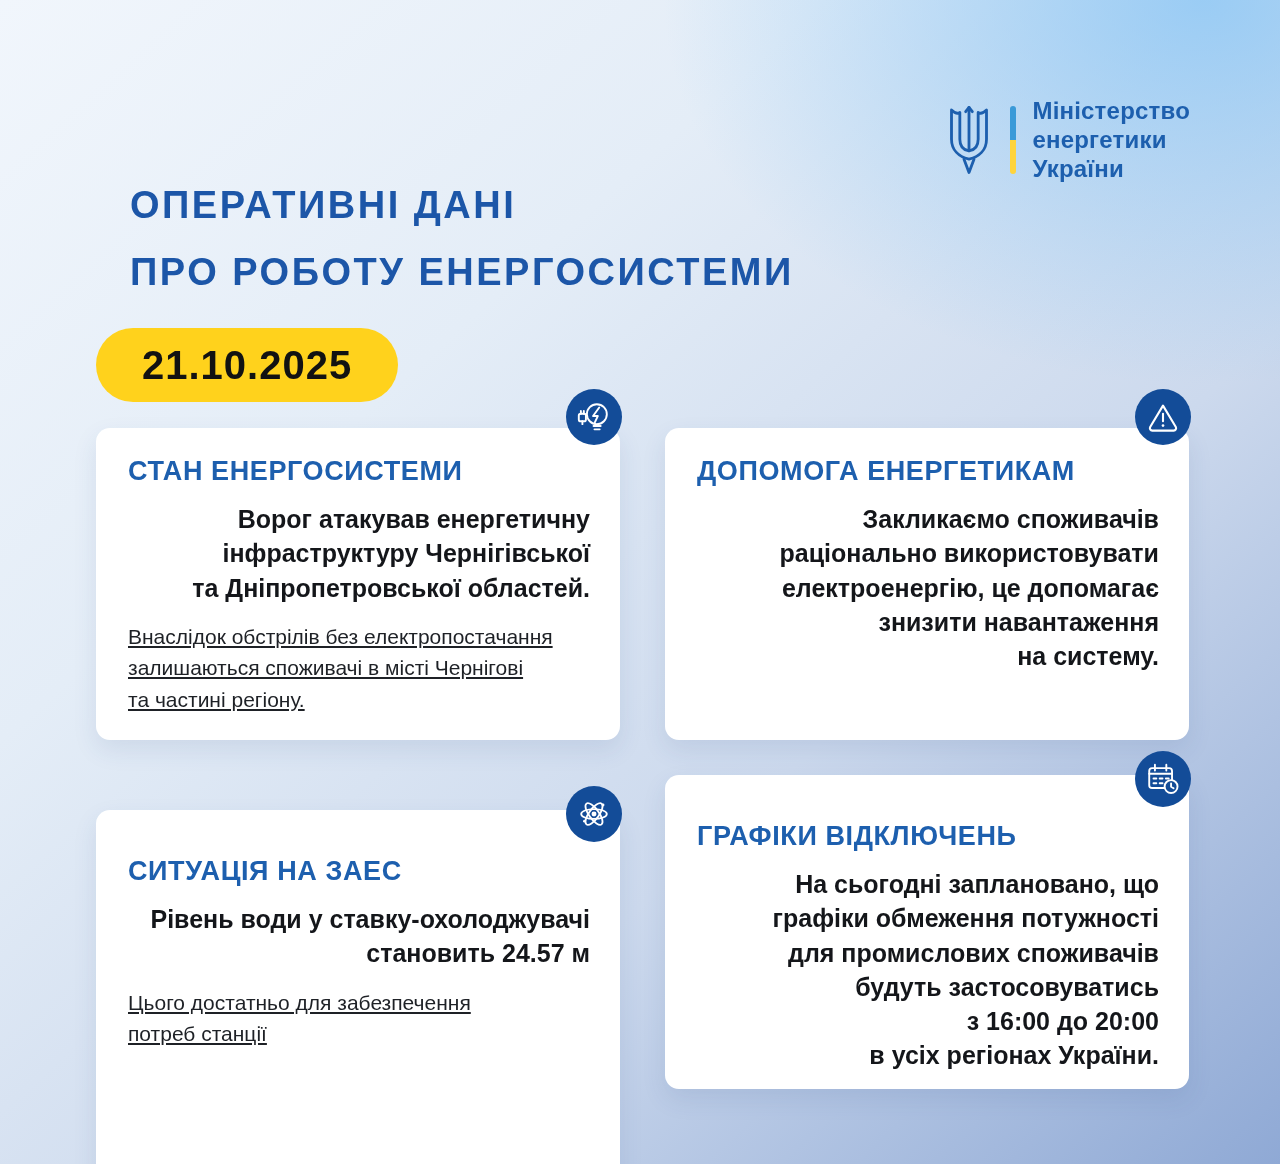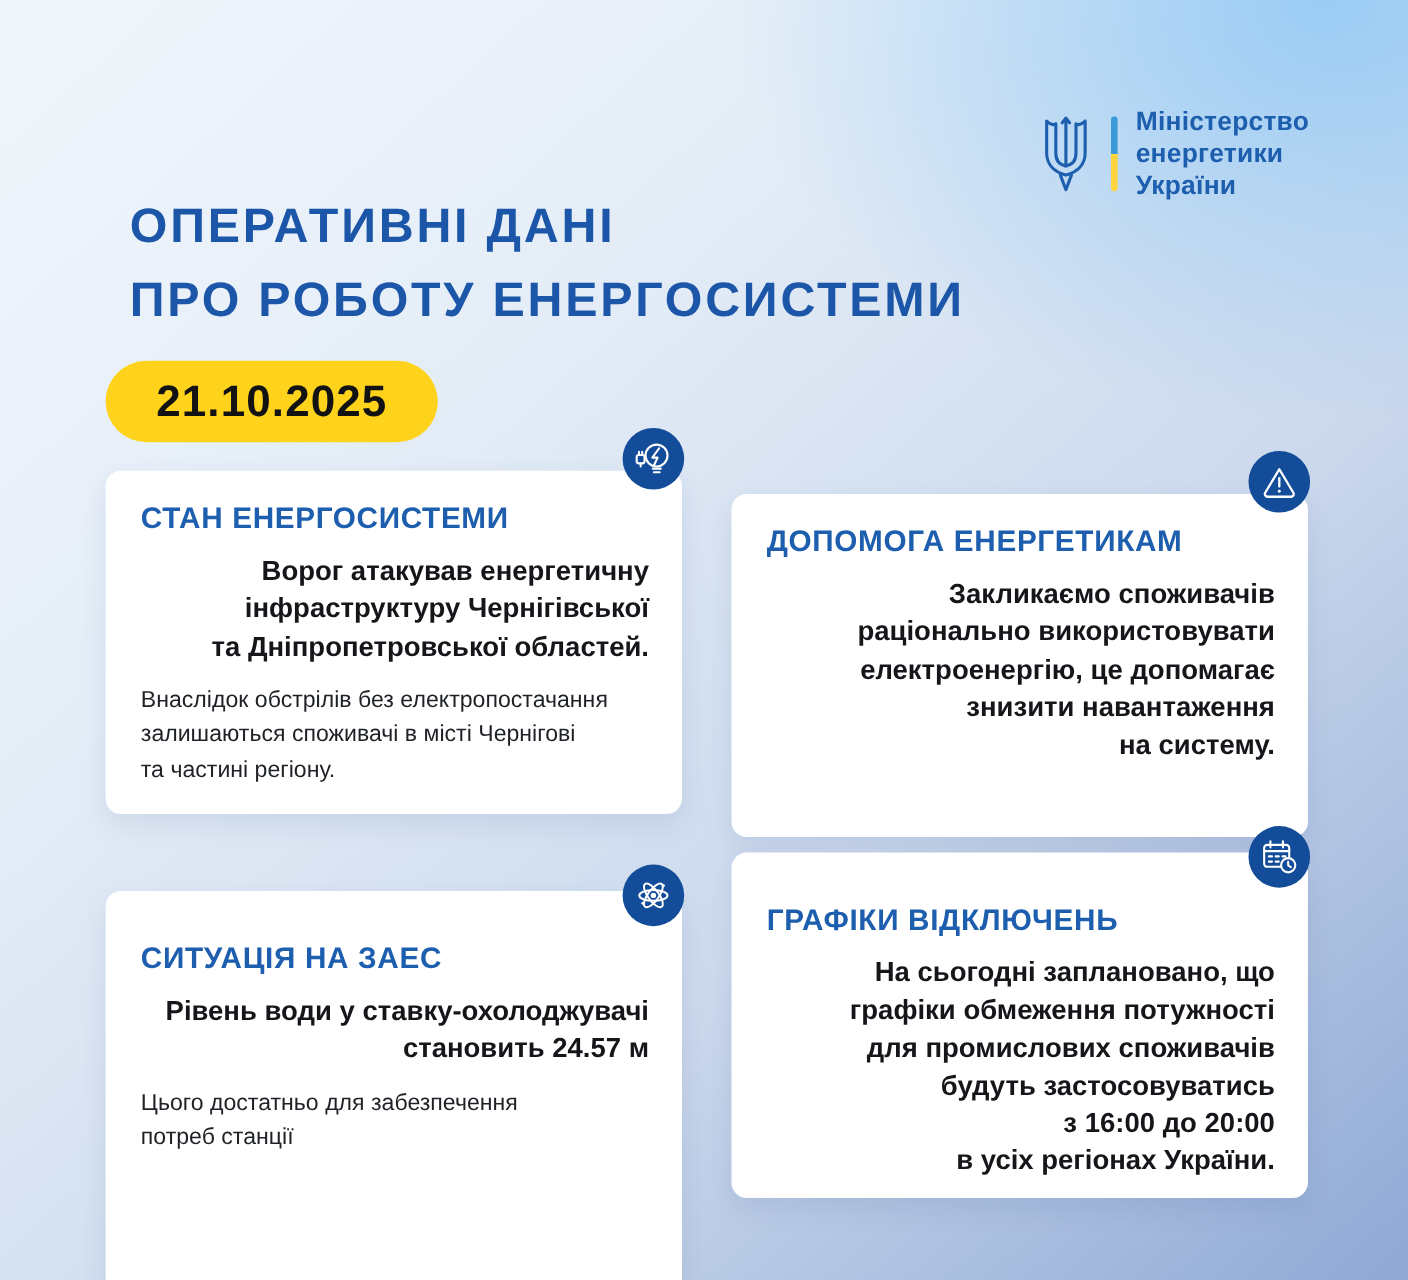--- a/index.html
+++ b/index.html
@@ -27,55 +27,55 @@
     width:6px; height:68px; border-radius:3px;
     background:linear-gradient(to bottom, #3a9ad8 50%, #ffd43d 50%);
   }
   .ministry-name {
     font-size:24px; line-height:29px; font-weight:700;
     color:#1d5fae; white-space:pre-line; letter-spacing:0.2px;
   }
 
   
   .main-title {
-    position:absolute; left:118px; top:172px;
-    font-size:44px; line-height:67px; font-weight:800;
+    position:absolute; left:130px; top:172px;
+    font-size:38px; line-height:67px; font-weight:800;
     color:#1c56a8; letter-spacing:2.5px; white-space:pre-line;
   }
   .date-badge {
     position:absolute; left:96px; top:328px;
     height:74px; padding:0 46px;
     background:#ffd21c; border-radius:40px;
     display:flex; align-items:center;
     font-size:40px; font-weight:800; color:#121212; letter-spacing:1px;
   }
 
   
   .card {
     position:absolute; width:524px;
     background:#ffffff; border-radius:14px;
     padding:28px 30px 24px 32px;
     box-shadow:0 10px 24px rgba(40,70,130,0.10);
   }
   .card-1 { left:96px;  top:428px; height:312px; }
-  .card-2 { left:665px; top:449px; height:312px; }
+  .card-2 { left:665px; top:428px; height:312px; }
   .card-3 { left:96px;  top:810px; height:400px; padding-top:46px; }
   .card-4 { left:665px; top:775px; height:314px; padding-top:46px; }
 
   .card-title {
     font-size:27px; font-weight:800; color:#1d5fae;
     letter-spacing:0.6px; margin-bottom:15px;
   }
   .card-lead {
     font-size:25px; font-weight:700; color:#14161a;
     line-height:1.37; white-space:pre-line; margin-bottom:16px;text-align:right;
   }
   .card-body {
     font-size:21px; font-weight:500; color:#1e2126;
-    line-height:1.5; white-space:pre-line;
+    line-height:1.5; white-space:pre-line;text-decoration:underline;
   }
 
   .icon-circle {
     position:absolute; width:56px; height:56px; border-radius:50%;
     background:#134c98; display:flex; align-items:center; justify-content:center;
   }
   .row1 .icon-circle { top:-39px; right:-2px; }
   .row2 .icon-circle { top:-24px; right:-2px; }
   .icon-circle svg { display:block; }
 </style>

